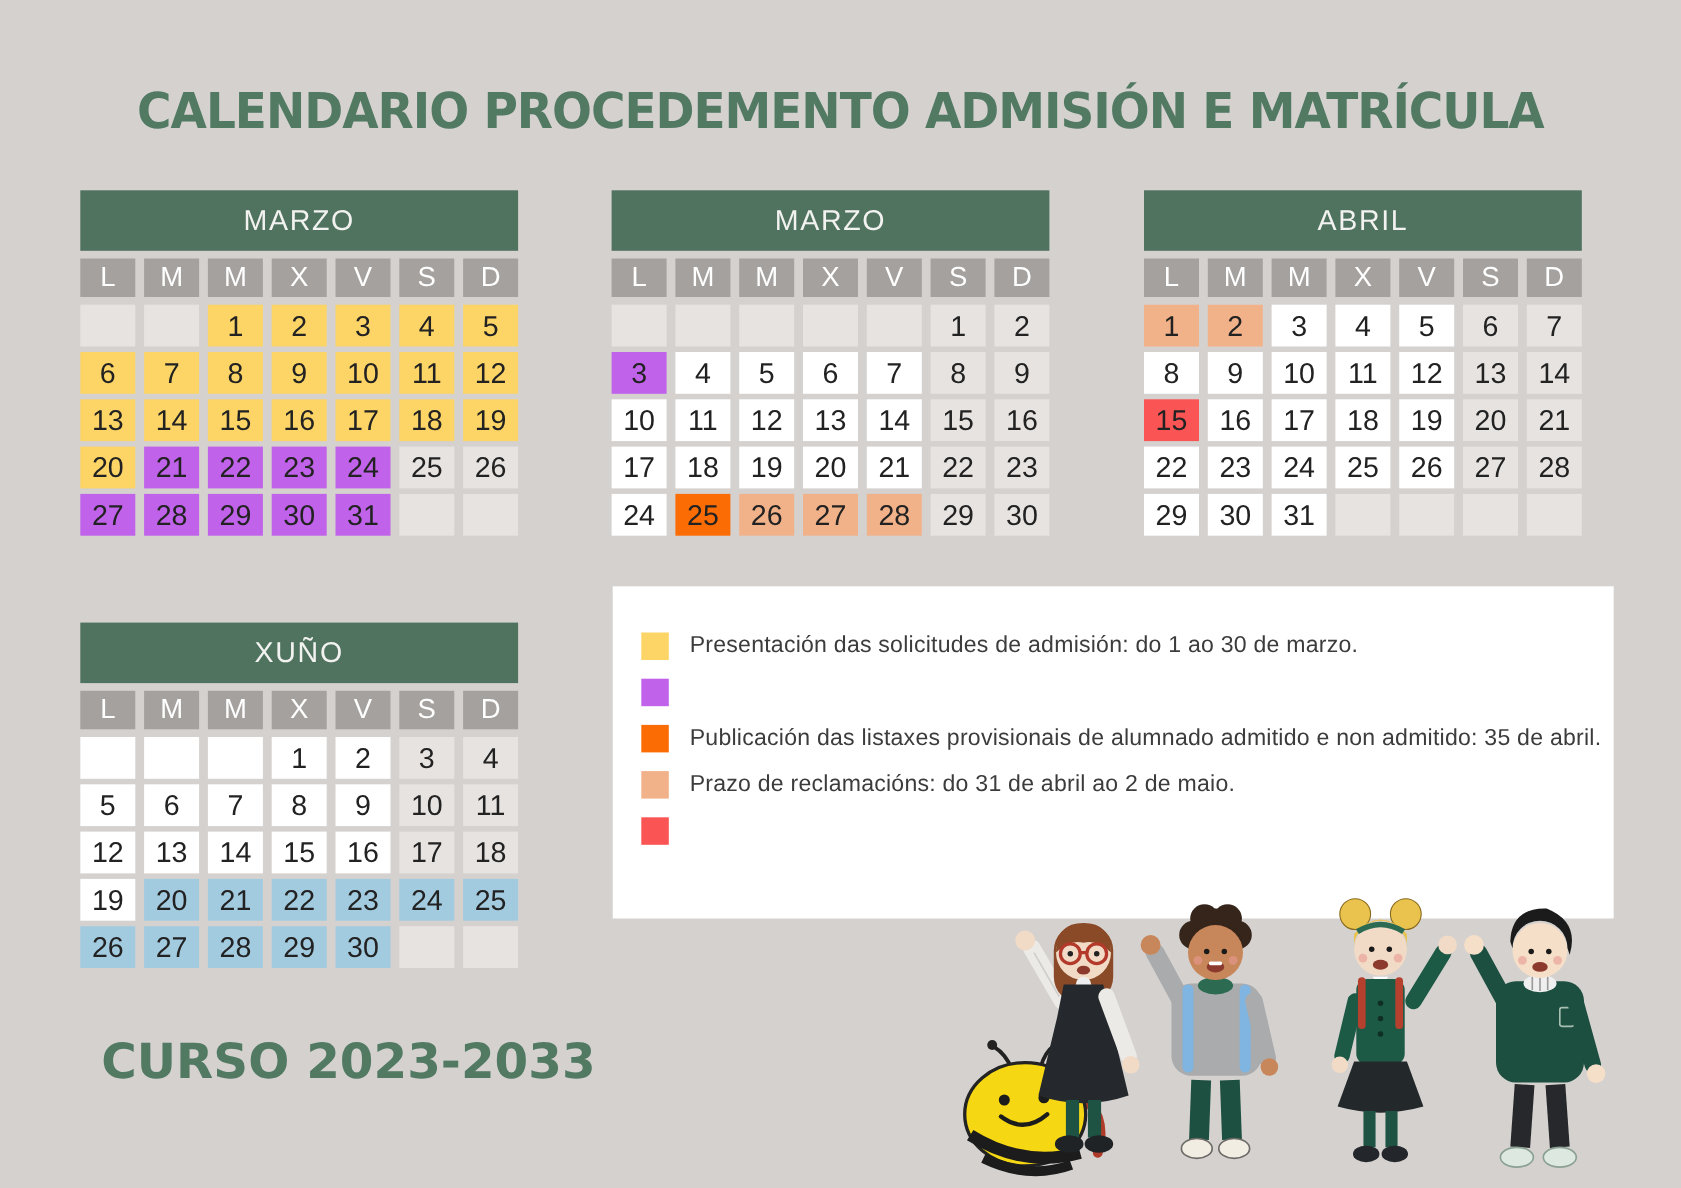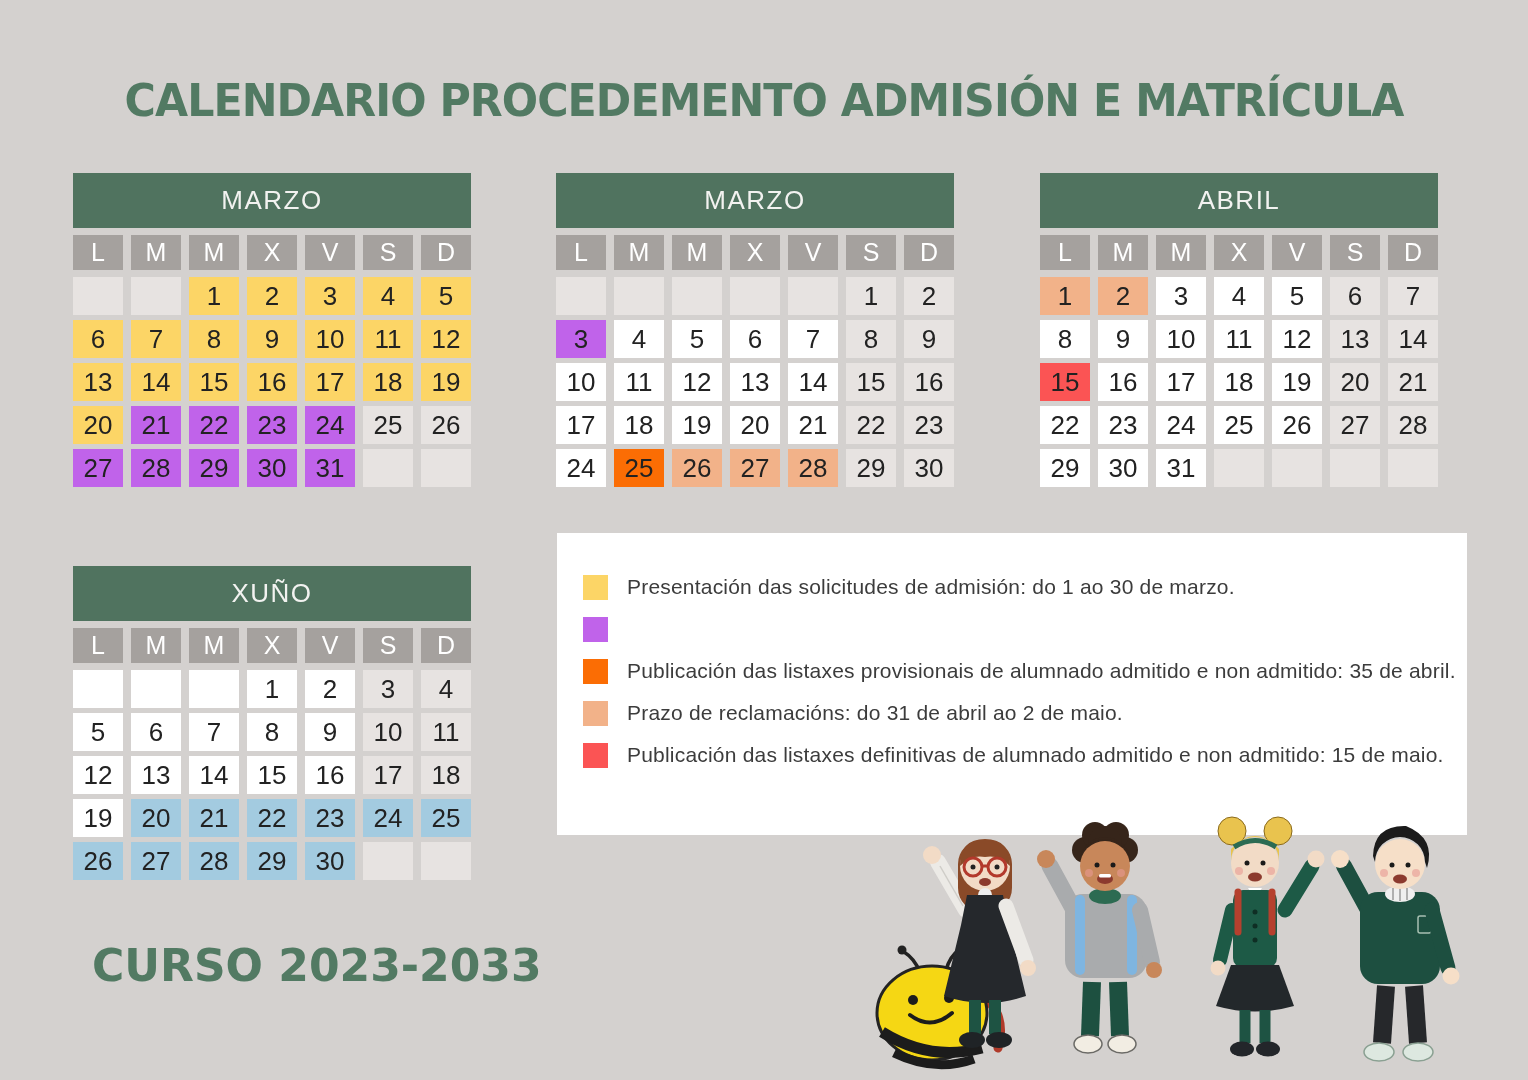--- a/index.html
+++ b/index.html
@@ -265,21 +265,20 @@
     <div class="legend-row">
       <span class="legend-swatch" style="background: rgb(251, 109, 4);"></span>
       <span class="legend-text">Publicación das listaxes provisionais de alumnado admitido e non admitido: 35 de abril.</span>
     </div>
     <div class="legend-row">
       <span class="legend-swatch" style="background: rgb(242, 178, 137);"></span>
       <span class="legend-text">Prazo de reclamacións: do 31 de abril ao 2 de maio.</span>
     </div>
     <div class="legend-row">
       <span class="legend-swatch" style="background: rgb(251, 84, 84);"></span>
-      <span class="legend-text">Publicación das listaxes definitivas de alumnado admitido e non admitido: 15 de maio.</span>
     </div>
   </div>
 
 <div class="course-label">CURSO 2023-2033</div>
 
 <svg class="children" width="645" height="268" viewBox="0 0 645 268">
 
   <g>
     <path d="M60,162 Q54,148 44,142" stroke="#222" stroke-width="3.5" fill="none"></path>
     <circle cx="42" cy="140" r="4.5" fill="#222"></circle>

